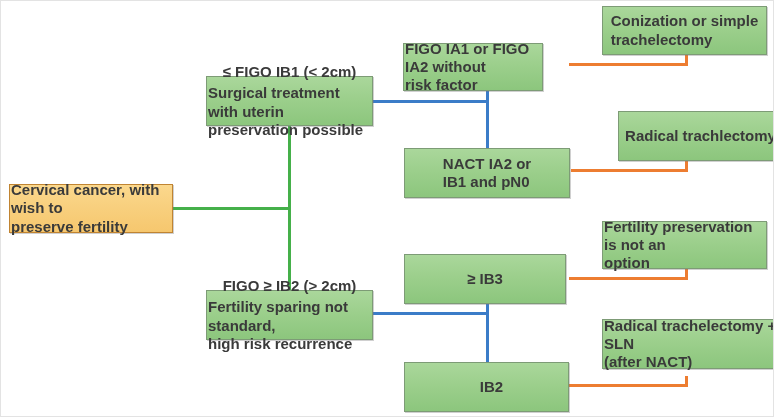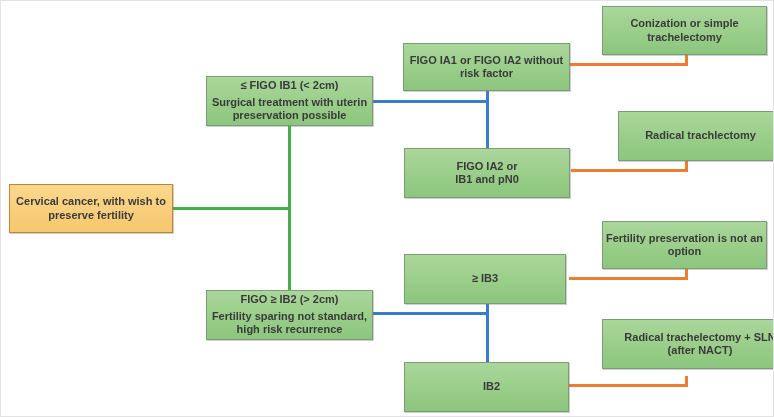--- a/index.html
+++ b/index.html
@@ -12,23 +12,23 @@
     font-family:"Liberation Sans", sans-serif;
     overflow:hidden;
   }
   .node{
     position:absolute;
     box-sizing:border-box;
     display:flex;
     flex-direction:column;
     justify-content:center;
     align-items:center;
-    text-align:center;
+    text-align:left;
     font-weight:bold;
-    font-size:11px;
+    font-size:15px;
     line-height:1.22;
     color:#3a3a3a;
     padding:2px 1px;
   }
   .node .lbl{white-space:pre-line;display:block;}
   .node .lbl + .lbl{margin-top:3px;}
   .green{
     background:linear-gradient(to bottom,#aad79b 0%,#9ccf8c 45%,#8cc67d 100%);
     border:1px solid #7d9b76;
     box-shadow:1px 1px 0 rgba(120,120,120,0.35);
@@ -79,27 +79,27 @@
     <span class="lbl">Surgical treatment with uterin
 preservation possible</span>
   </div>
 
   <div class="node green" style="left:205px;top:289px;width:167px;height:50px;">
     <span class="lbl">FIGO ≥ IB2 (&gt; 2cm)</span>
     <span class="lbl">Fertility sparing not standard,
 high risk recurrence</span>
   </div>
 
-  <div class="node green" style="left:402px;top:42px;width:167px;height:48px;">
+  <div class="node green" style="left:402px;top:42px;width:140px;height:48px;">
     <span class="lbl">FIGO IA1 or FIGO IA2 without
 risk factor</span>
   </div>
 
   <div class="node green" style="left:403px;top:147px;width:166px;height:50px;">
-    <span class="lbl">FIGO IA2 or
+    <span class="lbl">NACT IA2 or
 IB1 and pN0</span>
   </div>
 
   <div class="node green" style="left:403px;top:253px;width:162px;height:50px;">
     <span class="lbl">≥ IB3</span>
   </div>
 
   <div class="node green" style="left:403px;top:361px;width:165px;height:50px;padding-left:11px;">
     <span class="lbl">IB2</span>
   </div>

